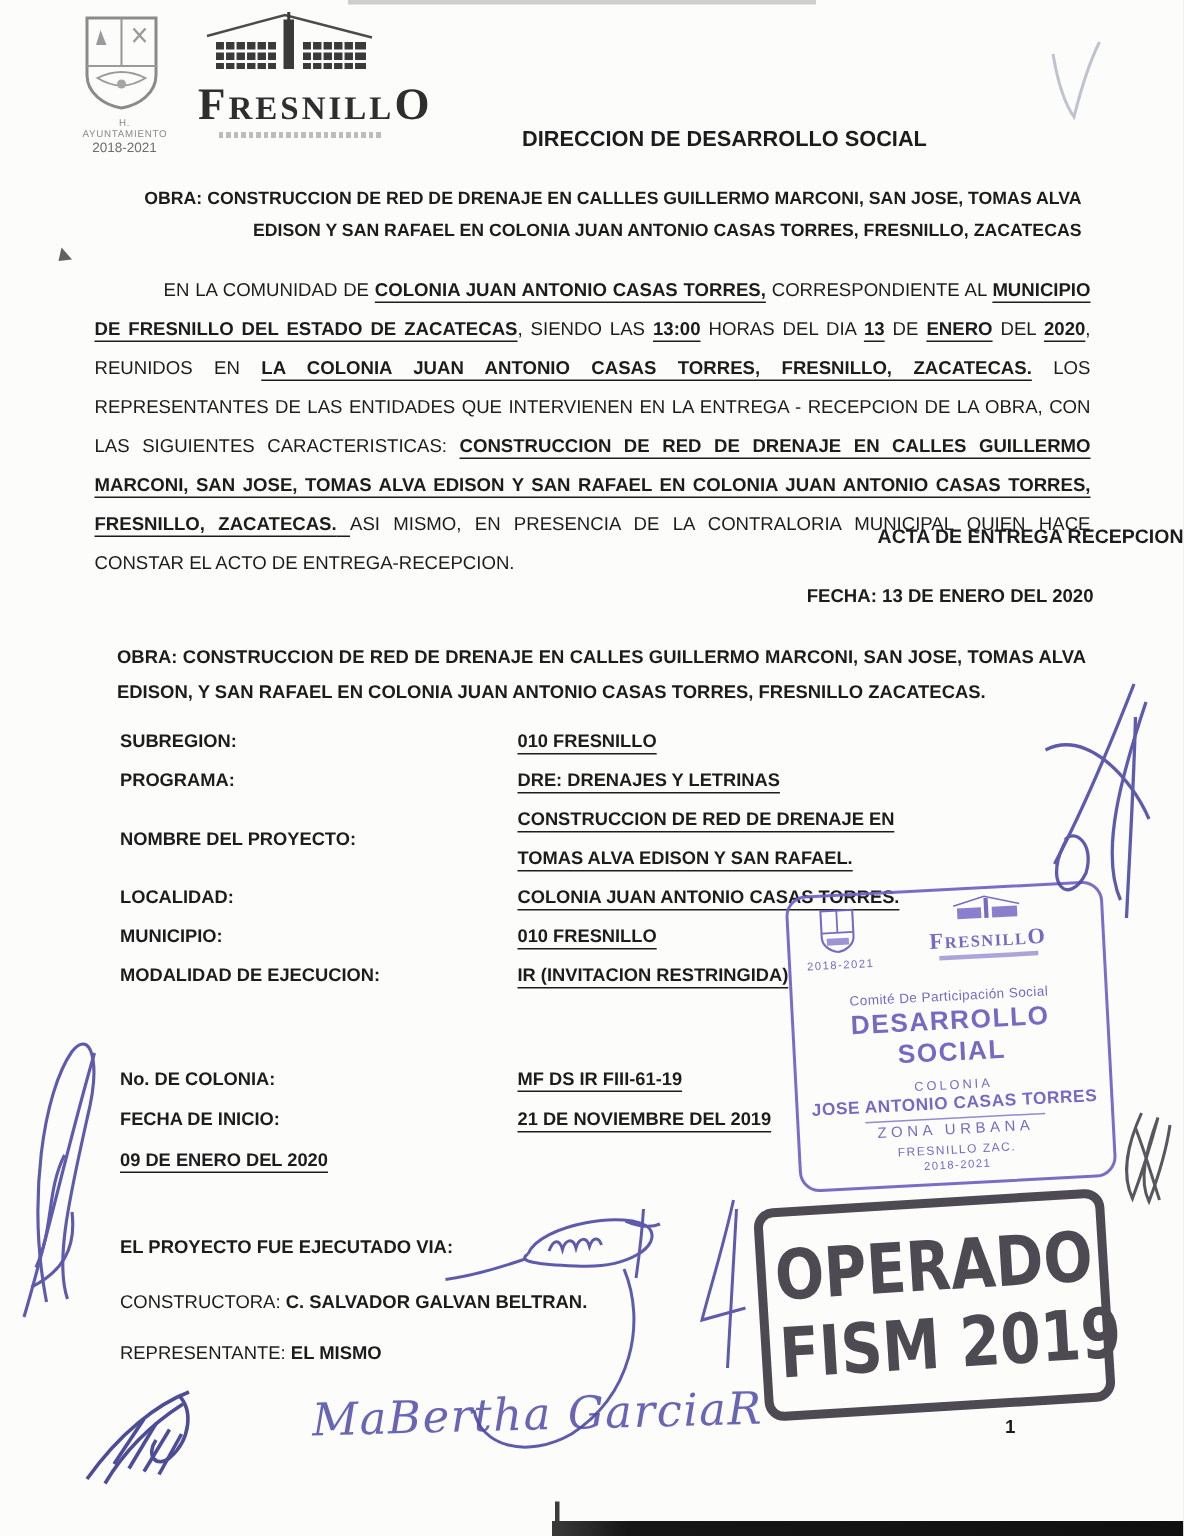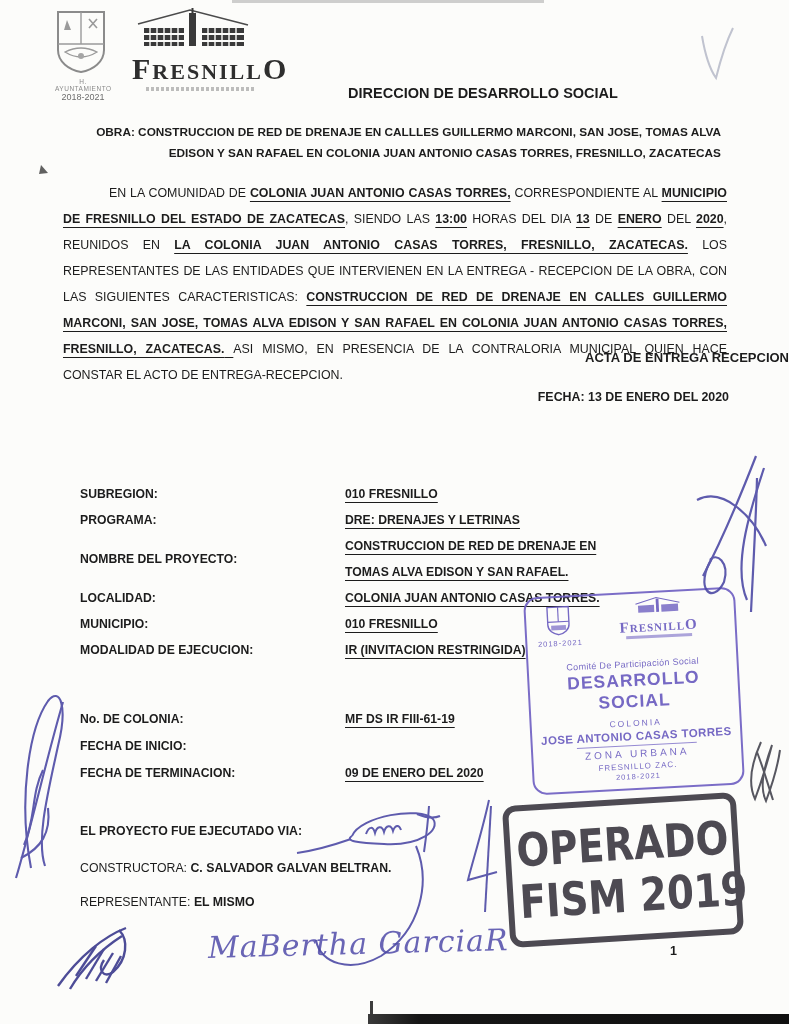--- a/index.html
+++ b/index.html
@@ -133,20 +133,21 @@
 
   <div class="abs htitle" style="left:248px; top:85px; width:470px; font-size:14.5px;">DIRECCION DE DESARROLLO SOCIAL</div>
 
   <div class="abs center-bold" style="left:73px; top:122px; width:648px; font-size:11.8px; line-height:21px;">OBRA: CONSTRUCCION DE RED DE DRENAJE EN CALLLES GUILLERMO MARCONI, SAN JOSE, TOMAS ALVA EDISON Y SAN RAFAEL EN COLONIA JUAN ANTONIO CASAS TORRES, FRESNILLO, ZACATECAS</div>
 
   <div class="abs para" style="left:63px; top:180px; width:664px; text-indent:46px;"><span class="n">EN LA COMUNIDAD DE </span><span class="bu">COLONIA JUAN ANTONIO CASAS TORRES,</span><span class="n"> CORRESPONDIENTE AL </span><span class="bu">MUNICIPIO DE FRESNILLO DEL ESTADO DE ZACATECAS</span><span class="n">, SIENDO LAS </span><span class="bu">13:00</span><span class="n"> HORAS DEL DIA </span><span class="bu">13</span><span class="n"> DE </span><span class="bu">ENERO</span><span class="n"> DEL </span><span class="bu">2020</span><span class="n">, REUNIDOS EN </span><span class="bu">LA COLONIA JUAN ANTONIO CASAS TORRES, FRESNILLO, ZACATECAS.</span><span class="n"> LOS REPRESENTANTES DE LAS ENTIDADES QUE INTERVIENEN EN LA ENTREGA - RECEPCION DE LA OBRA, CON LAS SIGUIENTES CARACTERISTICAS: </span><span class="bu">CONSTRUCCION DE RED DE DRENAJE EN CALLES GUILLERMO MARCONI, SAN JOSE, TOMAS ALVA EDISON Y SAN RAFAEL EN COLONIA JUAN ANTONIO CASAS TORRES, FRESNILLO, ZACATECAS.</span><span class="bu">    </span><span class="n"> ASI MISMO, EN PRESENCIA DE LA CONTRALORIA MUNICIPAL QUIEN HACE CONSTAR EL ACTO DE ENTREGA-RECEPCION.</span></div>
 
   <div class="abs center-bold" style="left:0; top:350px; width:789px; font-size:13px;">ACTA DE ENTREGA RECEPCION</div>
   <div class="abs bold" style="right:60px; top:390px; font-size:12.4px;">FECHA: 13 DE ENERO DEL 2020</div>
 
+  <div class="abs bold" style="left:78px; top:427px; width:646px; font-size:12.3px; line-height:23px; text-align:justify;">OBRA:   CONSTRUCCION DE RED DE DRENAJE EN CALLES GUILLERMO MARCONI, SAN JOSE, TOMAS ALVA EDISON, Y SAN RAFAEL EN COLONIA JUAN ANTONIO CASAS TORRES, FRESNILLO ZACATECAS.</div>
 
   <div class="abs" style="left:80px; top:481px; width:640px;">
       <div class="frow">
         <div class="flabel">SUBREGION:</div>
         <div class="fvals">
           <div class="v">010 FRESNILLO</div>
         </div>
       </div>
       <div class="frow">
         <div class="flabel">PROGRAMA:</div>
@@ -183,23 +184,25 @@
 
   <div class="abs contract" style="left:80px; top:706px; width:640px;">
       <div class="frow">
         <div class="flabel">No. DE COLONIA:</div>
         <div class="fvals">
           <div class="v">MF DS IR FIII-61-19</div>
         </div>
       </div>
       <div class="frow">
         <div class="flabel">FECHA DE INICIO:</div>
-      </div>
-      <div class="frow">
-        <div class="flabel">FECHA DE TERMINACION:</div>
+        <div class="fvals">
+          <div class="v">21 DE NOVIEMBRE DEL 2019</div>
+        </div>
+      </div>
+      <div class="frow">
         <div class="fvals">
           <div class="v">09 DE ENERO DEL 2020</div>
         </div>
       </div>
     </div>
 
   <div class="abs bold" style="left:80px; top:824px; font-size:12.3px;">EL PROYECTO FUE EJECUTADO VIA:</div>
   <div class="abs" style="left:80px; top:861px; font-size:12.3px;"><span>CONSTRUCTORA:</span> <span class="bold">C. SALVADOR GALVAN BELTRAN.</span></div>
   <div class="abs" style="left:80px; top:881px; font-size:12.3px;margin-top:14px;"><span>REPRESENTANTE:</span> <span class="bold">EL MISMO</span></div>
 

